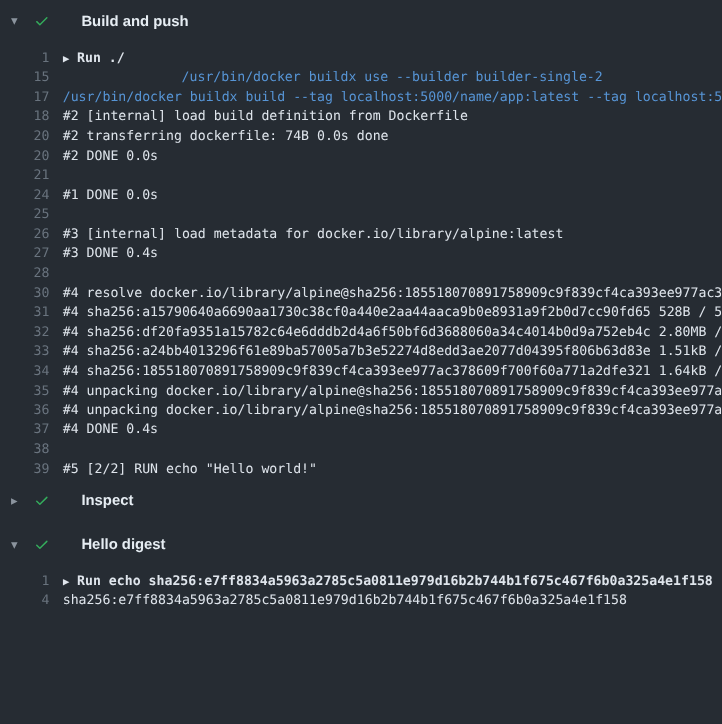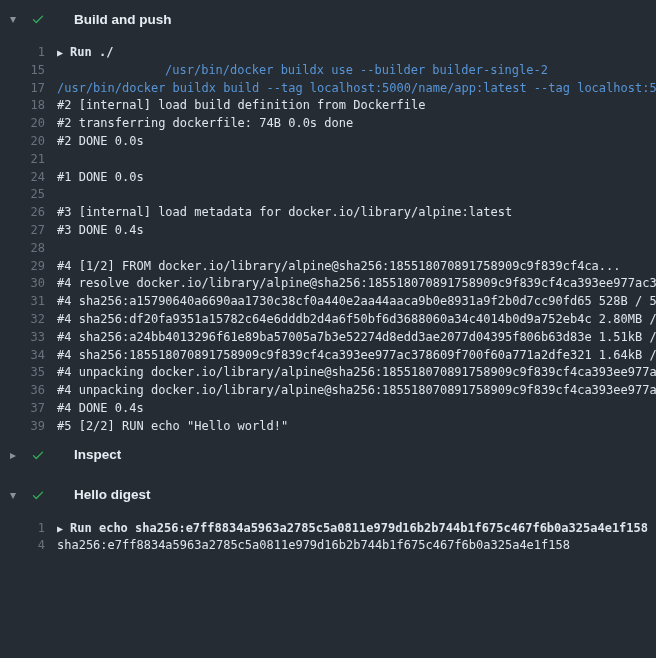--- a/index.html
+++ b/index.html
@@ -70,29 +70,29 @@
         <div class="row"><span class="ln">17</span><span class="tx command">/usr/bin/docker buildx build --tag localhost:5000/name/app:latest --tag localhost:50</span></div>
         <div class="row"><span class="ln">18</span><span class="tx">#2 [internal] load build definition from Dockerfile</span></div>
         <div class="row"><span class="ln">20</span><span class="tx">#2 transferring dockerfile: 74B 0.0s done</span></div>
         <div class="row"><span class="ln">20</span><span class="tx">#2 DONE 0.0s</span></div>
         <div class="row"><span class="ln">21</span><span class="tx"></span></div>
         <div class="row"><span class="ln">24</span><span class="tx">#1 DONE 0.0s</span></div>
         <div class="row"><span class="ln">25</span><span class="tx"></span></div>
         <div class="row"><span class="ln">26</span><span class="tx">#3 [internal] load metadata for docker.io/library/alpine:latest</span></div>
         <div class="row"><span class="ln">27</span><span class="tx">#3 DONE 0.4s</span></div>
         <div class="row"><span class="ln">28</span><span class="tx"></span></div>
-        <div class="row"><span class="ln">29</span><span class="tx">#4 [1/2] FROM docker.io/library/alpine@sha256:185518070891758909c9f839cf4ca...</span></div>
         <div class="row"><span class="ln">30</span><span class="tx">#4 resolve docker.io/library/alpine@sha256:185518070891758909c9f839cf4ca393ee977ac37</span></div>
         <div class="row"><span class="ln">31</span><span class="tx">#4 sha256:a15790640a6690aa1730c38cf0a440e2aa44aaca9b0e8931a9f2b0d7cc90fd65 528B / 52</span></div>
         <div class="row"><span class="ln">32</span><span class="tx">#4 sha256:df20fa9351a15782c64e6dddb2d4a6f50bf6d3688060a34c4014b0d9a752eb4c 2.80MB / 2</span></div>
         <div class="row"><span class="ln">33</span><span class="tx">#4 sha256:a24bb4013296f61e89ba57005a7b3e52274d8edd3ae2077d04395f806b63d83e 1.51kB / 1</span></div>
         <div class="row"><span class="ln">34</span><span class="tx">#4 sha256:185518070891758909c9f839cf4ca393ee977ac378609f700f60a771a2dfe321 1.64kB / 1</span></div>
         <div class="row"><span class="ln">35</span><span class="tx">#4 unpacking docker.io/library/alpine@sha256:185518070891758909c9f839cf4ca393ee977ac</span></div>
         <div class="row"><span class="ln">36</span><span class="tx">#4 unpacking docker.io/library/alpine@sha256:185518070891758909c9f839cf4ca393ee977ac</span></div>
         <div class="row"><span class="ln">37</span><span class="tx">#4 DONE 0.4s</span></div>
+        <div class="row"><span class="ln">38</span><span class="tx"></span></div>
         <div class="row"><span class="ln">39</span><span class="tx">#5 [2/2] RUN echo "Hello world!"</span></div>
       </div>
   </section>
 
   <section class="log-section">
     <div class="sec-header">
       <span class="chev">▸</span>
       <span class="check">
         <svg viewBox="0 0 16 16">
             <path d="M13.78 4.22a.75.75 0 0 1 0 1.06l-7.25 7.25a.75.75 0 0 1-1.06 0L2.22 9.28a.75.75 0 0 1 1.06-1.06L6 10.94l6.72-6.72a.75.75 0 0 1 1.06 0Z"></path>

